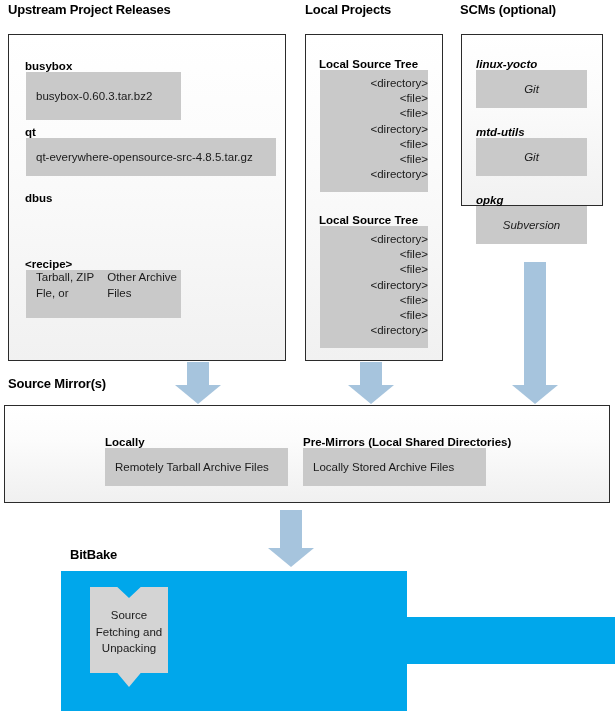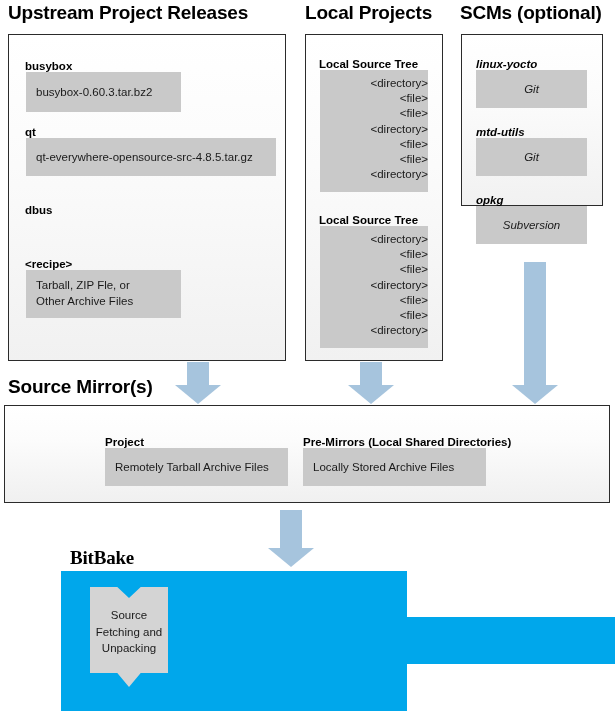--- a/index.html
+++ b/index.html
@@ -8,21 +8,21 @@
     background:#ffffff;
     font-family:"Liberation Sans","DejaVu Sans",sans-serif;
     color:#1a1a1a;
     position:relative;
     overflow:hidden;
   }
   .abs{position:absolute;}
 
   
   .col-heading{
-    font-size:19px;font-weight:bold;color:#000;
+    font-size:13px;font-weight:bold;color:#000;
     letter-spacing:-0.2px;white-space:nowrap;
   }
 
   
   .panel{
     background:linear-gradient(to bottom,#ffffff 0%,#fbfbfb 40%,#f1f1f1 100%);
     border:1px solid #2b2b2b;
     box-sizing:border-box;
   }
 
@@ -32,21 +32,21 @@
   }
   .gray-box{
     background:#c9c9c9;
     box-sizing:border-box;
     font-size:11.5px;color:#1a1a1a;
     display:flex;align-items:center;
   }
   .gray-box.left{justify-content:flex-start;padding-left:10px;}
   .gray-box.center{justify-content:center;}
   .gray-box.col{
-    flex-direction:column;align-items:flex-start;justify-content:center;
+    flex-direction:row;align-items:flex-start;justify-content:center;
     padding-left:10px;line-height:1.35;
   }
 
   
   .tree{
     background:#c9c9c9;
     font-size:11.5px;color:#1a1a1a;
     line-height:1.32;
     padding:6px 0 7px 0;
     box-sizing:border-box;
@@ -91,26 +91,26 @@
 
 <div class="abs col-heading" style="left:8px;top:2px;">Upstream Project Releases</div>
 
 <div class="abs col-heading" style="left:305px;top:2px;">Local Projects</div>
 
 <div class="abs col-heading" style="left:460px;top:2px;">SCMs (optional)</div>
 
 <div class="abs panel" style="left:8px;top:34px;width:278px;height:327px;">
 
   <div class="abs item-label" style="left:16px;top:19px;">busybox</div>
-  <div class="abs gray-box left" style="left:17px;top:37px;width:155px;height:40px;">busybox-0.60.3.tar.bz2</div>
+  <div class="abs gray-box left" style="left:17px;top:37px;width:155px;height:48px;">busybox-0.60.3.tar.bz2</div>
 
   <div class="abs item-label" style="left:16px;top:85px;">qt</div>
   <div class="abs gray-box left" style="left:17px;top:103px;width:250px;height:38px;">qt-everywhere-opensource-src-4.8.5.tar.gz</div>
 
-  <div class="abs item-label" style="left:16px;top:163px;">dbus</div>
+  <div class="abs item-label" style="left:16px;top:151px;">dbus</div>
 
   <div class="abs item-label" style="left:16px;top:217px;">&lt;recipe&gt;</div>
   <div class="abs gray-box col" style="left:17px;top:235px;width:155px;height:48px;">
     <span>Tarball, ZIP Fle, or</span>
     <span>Other Archive Files</span>
   </div>
 </div>
 
 <div class="abs panel" style="left:305px;top:34px;width:138px;height:327px;">
 
@@ -161,33 +161,33 @@
 
 <div class="abs" style="left:512px;top:262px;width:46px;height:142px;">
   <div class="arrow-shaft" style="left:12px;top:0;width:22px;height:123px;"></div>
   <div class="arrow-head" style="left:0;top:123px;"></div>
 </div>
 
 <div class="abs col-heading" style="left:8px;top:376px;">Source Mirror(s)</div>
 
 <div class="abs" id="source-mirror-panel" style="left:4px;top:405px;width:606px;height:98px;box-sizing:border-box;">
 
-  <div class="abs item-label" style="left:100px;top:24px;">Project</div>
+  <div class="abs item-label" style="left:100px;top:24px;">Locally</div>
   <div class="abs gray-box left" style="left:100px;top:42px;width:183px;height:38px;">Remotely Tarball Archive Files</div>
 
   <div class="abs item-label" style="left:298px;top:24px;">Pre-Mirrors (Local Shared Directories)</div>
   <div class="abs gray-box left" style="left:298px;top:42px;width:183px;height:38px;">Locally Stored Archive Files</div>
 </div>
 
 <div class="abs" style="left:268px;top:510px;width:46px;height:60px;">
   <div class="arrow-shaft" style="left:12px;top:0;width:22px;height:38px;"></div>
   <div class="arrow-head" style="left:0;top:38px;"></div>
 </div>
 
-<div class="abs col-heading" style="left:70px;top:547px;font-family:Liberation Serif, serif;">BitBake</div>
+<div class="abs col-heading" style="left:70px;top:547px;">BitBake</div>
 
 <div class="abs" id="bitbake-block" style="left:61px;top:571px;width:346px;height:140px;"></div>
 
 <div class="abs" id="bitbake-ext" style="left:404px;top:617px;width:211px;height:47px;"></div>
 
 <div class="abs chevron-box" style="left:90px;top:587px;width:78px;height:100px;">
   <div>
     <div>Source</div>
     <div>Fetching and</div>
     <div>Unpacking</div>

